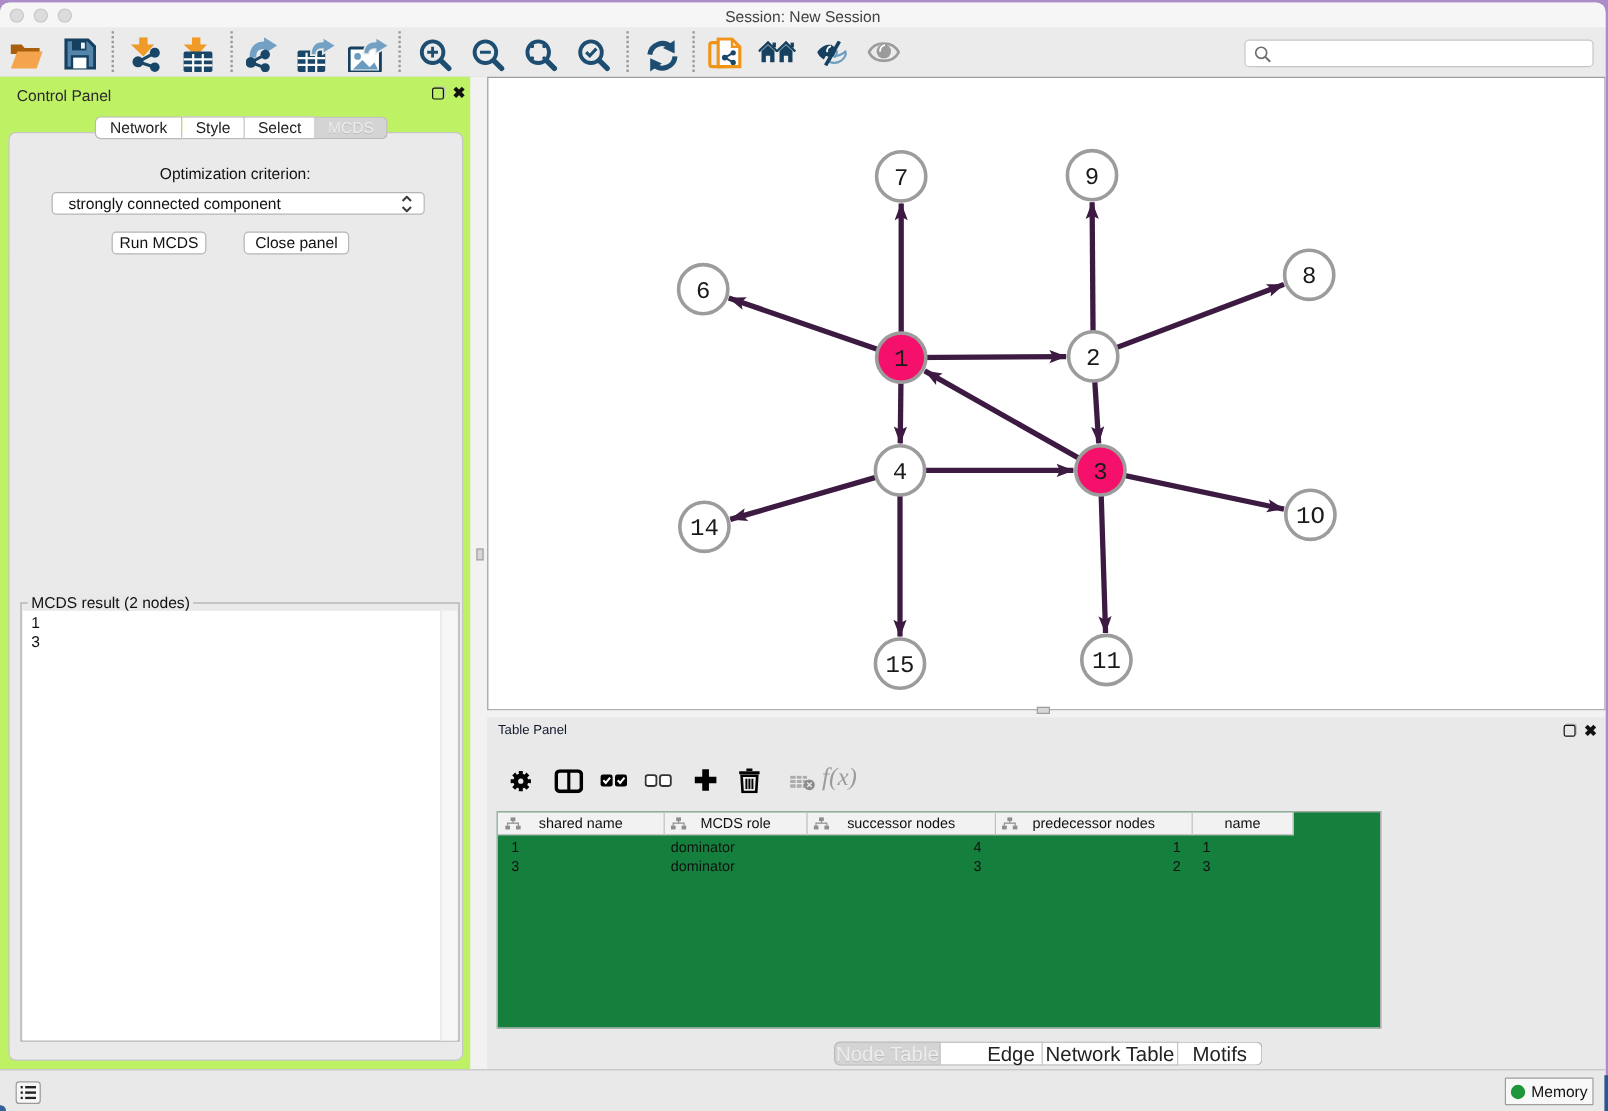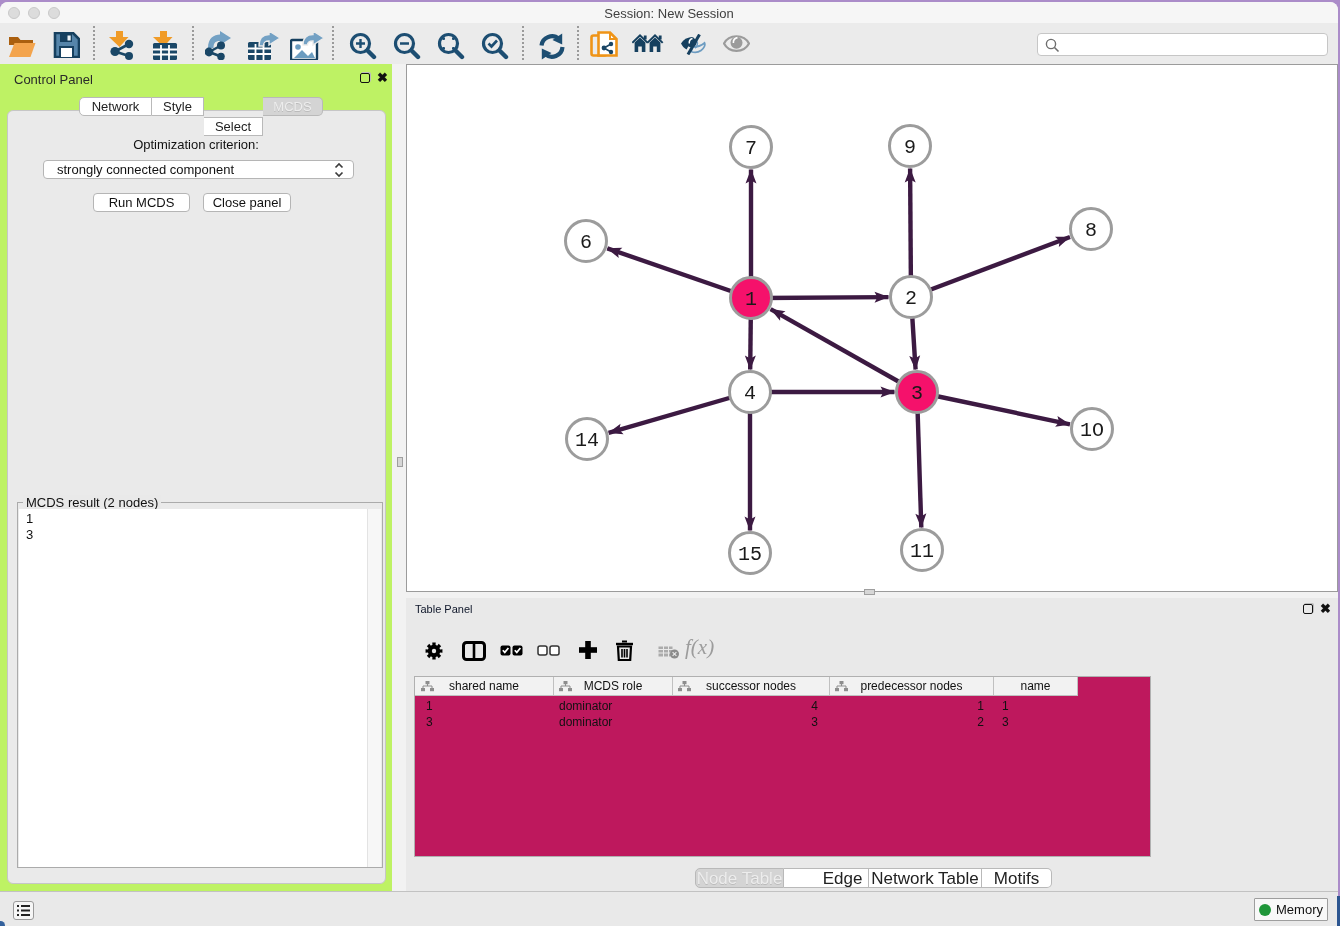--- a/index.html
+++ b/index.html
@@ -41,21 +41,21 @@
 #hhandle { position:absolute; left:864px; top:587px; width:11px; height:6px; background:#d6d6d6; border:1px solid #9f9f9f; }
 
 #netframe { position:absolute; left:406px; top:62px; width:932px; height:528px; border:1px solid #9b9b9b; background:#fff; }
 #nettitle { position:absolute; left:0; top:0; width:930px; height:22px; background:linear-gradient(#f7f7f7,#e9e9e9 45%,#d8d8d8); border-bottom:1px solid #a8a8a8; }
 .ball { position:absolute; top:5px; width:13px; height:13px; border-radius:50%; text-align:center; } .ball svg{display:block;margin:0 auto;}
 #nettext { position:absolute; left:0; top:5px; width:930px; text-align:center; font-size:12px; font-weight:bold; color:#2b2b2b; letter-spacing:0.6px; }
 #graph { position:absolute; left:0; top:23px; }
 
 #tpanel { position:absolute; left:406px; top:596px; width:932px; height:293px; background:#e9e9e9; }
 #tptitle { position:absolute; left:9px; top:5px; font-size:11px; color:#0f172a; }
-#ttable { position:absolute; left:8px; top:78px; width:737px; height:181px; background:#be185d; border:1px solid #b0b0b0; }
+#ttable { position:absolute; left:8px; top:78px; width:737px; height:181px; background:#15803d; border:1px solid #b0b0b0; }
 .hcell { position:absolute; top:0; height:19px; background:#f2f2f2; border-right:1px solid #c0c0c0; border-bottom:1px solid #c0c0c0; font-size:12px; color:#111; text-align:center; line-height:19px; }
 .trow { position:absolute; font-size:12px; color:#111; height:17px; line-height:17px; }
 .btabs { position:absolute; top:270px; left:289px; display:flex; }
 .btab { height:20px; font-size:17px; color:#222; background:#fff; border:1px solid #b9b9b9; border-left:none; line-height:19px; text-align:center; }
 .btab.first { border-left:1px solid #b9b9b9; border-radius:5px 0 0 5px; }
 .btab.last { border-radius:0 5px 5px 0; }
 .btab.sel { background:#d4d4d4; color:#ededed; text-shadow:0 1px 0 #bbb; }
 
 #status { position:absolute; left:0; top:889px; width:1338px; height:35px; background:#e9e9e9; border-top:1px solid #c2c2c2; }
 #listbtn { position:absolute; left:13px; top:9px; width:21px; height:19px; background:#f6f6f6; border:1px solid #9a9a9a; border-radius:3px; }
@@ -218,29 +218,29 @@
       </div>
   </div>
   <div id="cpanel">
     <div id="cptitle">Control Panel</div>
     <div class="sqbtn" style="left:360px; top:9px;"></div>
     <div class="xbtn" style="left:377px; top:6px;">✖</div>
     <div id="tabcontent"></div>
     <div class="tabrow" style="left:79px; top:33px;">
       <div class="tab first" style="width:73px;">Network</div>
       <div class="tab" style="width:52px;">Style</div>
-      <div class="tab" style="width:59px;margin-top:20px;">Select</div>
+      <div class="tab" style="width:59px;">Select</div>
       <div class="tab last sel" style="width:60px;">MCDS</div>
     </div>
     <div id="optlabel">Optimization criterion:</div>
     <div id="dropdown">strongly connected component<svg width="10" height="14" style="position:absolute;right:9px;top:2px;" viewBox="0 0 10 14">
           <path d="M1.5 4.5 L5 1 L8.5 4.5" fill="none" stroke="#3c3c3c" stroke-width="1.7"></path>
           <path d="M1.5 9.5 L5 13 L8.5 9.5" fill="none" stroke="#3c3c3c" stroke-width="1.7"></path>
         </svg></div>
-    <div class="btn" style="left:93px; width:97px;">Run MCDS</div>
+    <div class="btn" style="left:93px; width:79px;">Run MCDS</div>
     <div class="btn" style="left:203px; width:88px;">Close panel</div>
     <div id="fieldset">
       <div id="legend">MCDS result (2 nodes)</div>
       <div id="resultarea">1<br>3</div>
       <div id="res-scroll"></div>
     </div>
   </div>
   <div id="vsplit"></div>
   <div id="vhandle"></div>
   <div id="netframe">

